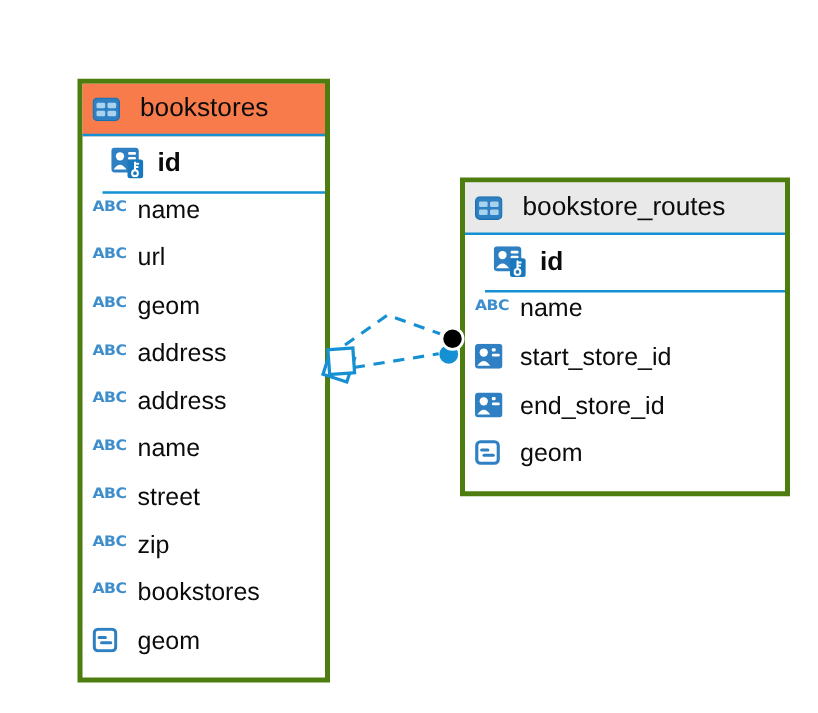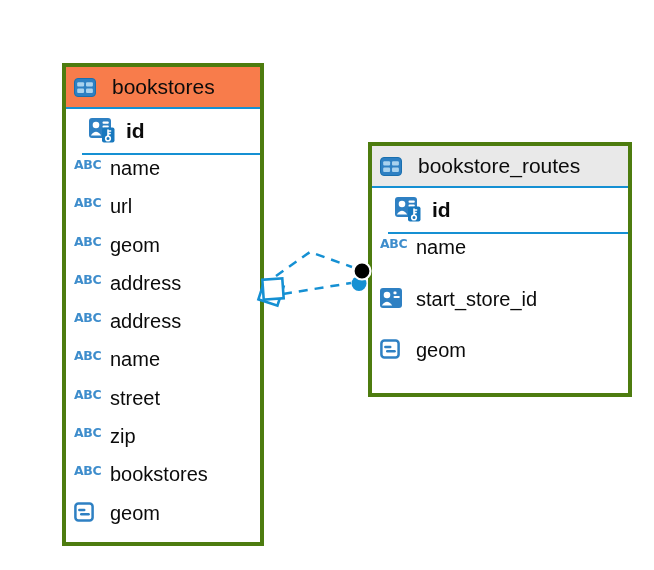--- a/index.html
+++ b/index.html
@@ -179,20 +179,28 @@
           </span>
         <span>name</span>
       </div>
       <div class="row">
         <span class="icon-cell">
             <svg width="22" height="20">
               <use href="#i-ref"></use>
             </svg>
           </span>
         <span>start_store_id</span>
+      </div>
+      <div class="row">
+        <span class="icon-cell">
+            <svg width="22" height="20">
+              <use href="#i-ref"></use>
+            </svg>
+          </span>
+        <span>end_store_id</span>
       </div>
       <div class="row">
         <span class="icon-cell">
             <svg width="20" height="20">
               <use href="#i-geom"></use>
             </svg>
           </span>
         <span>geom</span>
       </div>
     </div>

